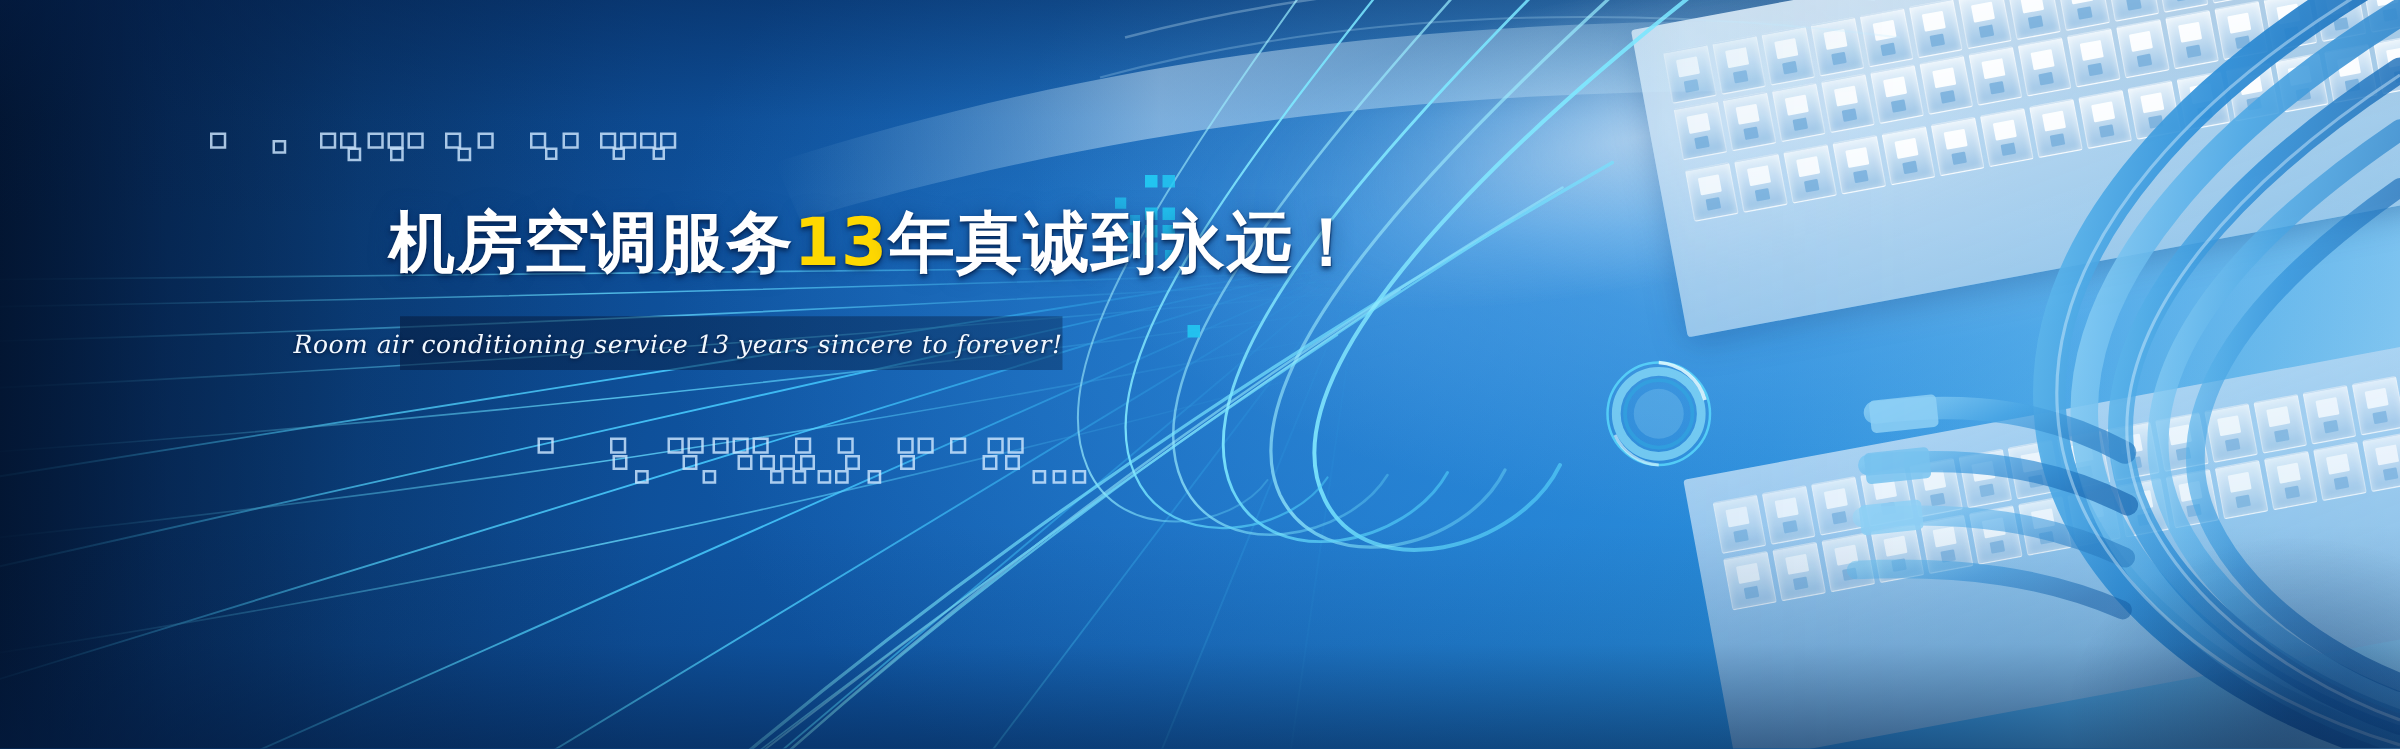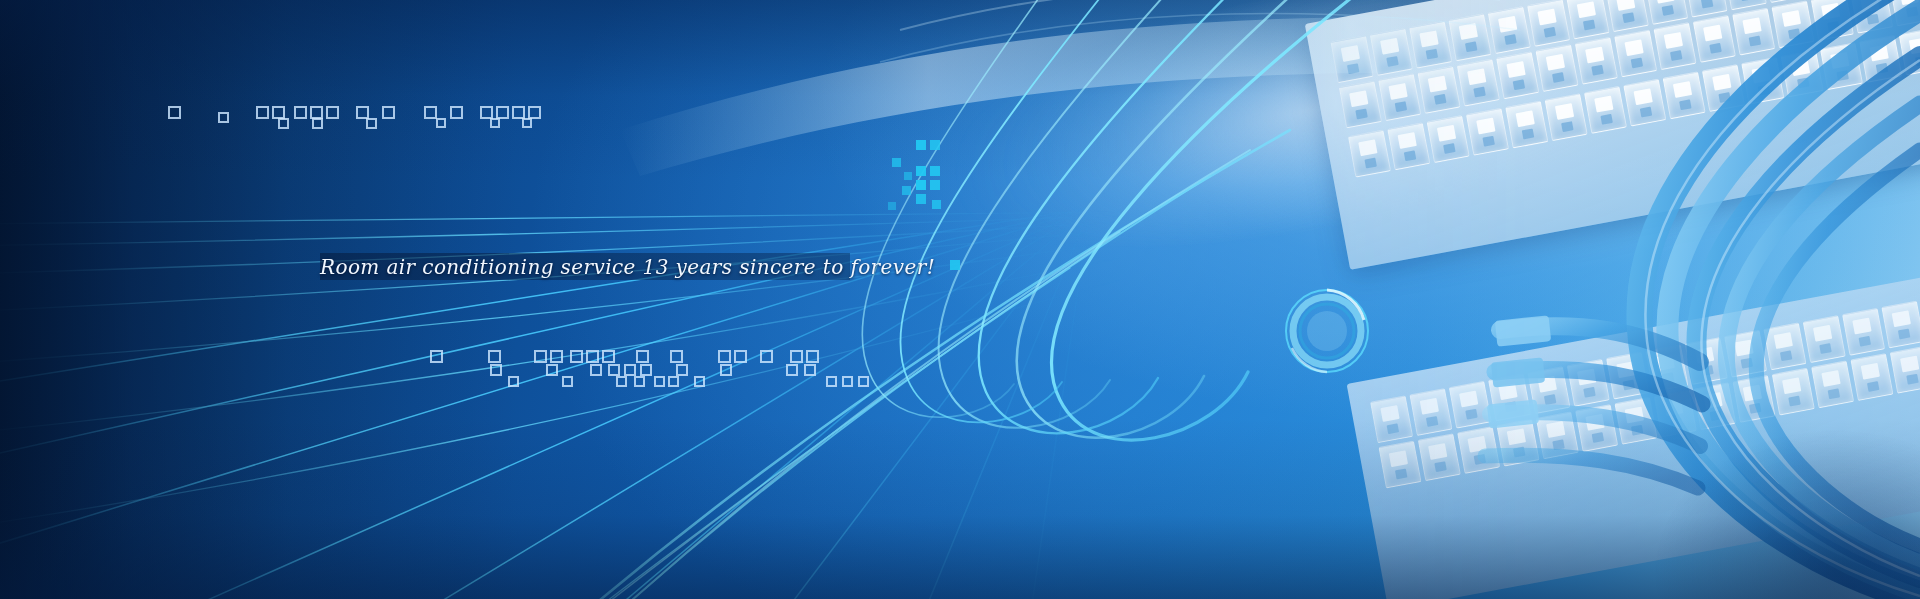--- a/index.html
+++ b/index.html
@@ -101,23 +101,23 @@
     color:#ffffff;
     text-shadow:
       0 2px 4px rgba(0,25,65,0.75),
       0 0 16px rgba(10,55,120,0.55),
       1px 1px 0 rgba(0,30,80,0.35);
   }
   .headline .num{color:#ffd800;}
 
   .subbar{
     position:absolute;left:320px;top:253px;
-    width:530px;height:27px;
+    width:530px;height:43px;
     background:linear-gradient(90deg, rgba(6,30,66,0.62) 0%, rgba(7,38,80,0.55) 55%, rgba(9,46,92,0.48) 100%);
-    display:flex;align-items:center;justify-content:flex-start;
+    display:flex;align-items:center;justify-content:flex-end;
   }
   .subtitle{
     font-family:"DejaVu Serif","Liberation Serif",serif;
     font-style:italic;
     font-size:20px;
     color:#f2f8ff;
     letter-spacing:0.4px;
     white-space:nowrap;
     text-shadow:0 1px 3px rgba(0,15,45,0.85);
   }
@@ -449,18 +449,21 @@
     <div class="px" style="left:24px;top:32px;width:8px;height:8px;opacity:.6;"></div>
     <div class="px" style="left:36px;top:40px;width:10px;height:10px;opacity:1;"></div>
     <div class="px" style="left:50px;top:40px;width:10px;height:10px;opacity:.9;"></div>
     <div class="px" style="left:22px;top:46px;width:9px;height:9px;opacity:.7;"></div>
     <div class="px" style="left:36px;top:54px;width:10px;height:10px;opacity:.85;"></div>
     <div class="px" style="left:52px;top:60px;width:9px;height:9px;opacity:.8;"></div>
     <div class="px" style="left:8px;top:62px;width:8px;height:8px;opacity:.5;"></div>
     <div class="px" style="left:70px;top:120px;width:10px;height:10px;opacity:.9;"></div>
   </div>
 
+  <div class="headline">
+    <span>机房空调服务</span><span class="num">13</span><span>年真诚到永远！</span>
+  </div>
 
   <div class="subbar">
     <span class="subtitle">Room air conditioning service 13 years sincere to forever!</span>
   </div>
 
 </div>
 
 </body></html>

